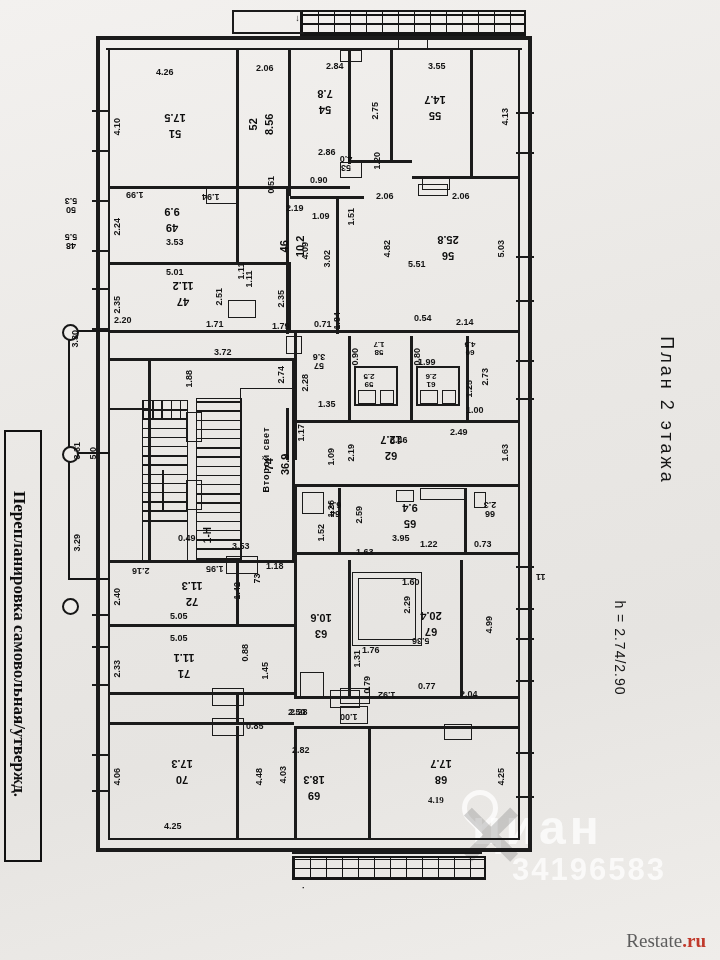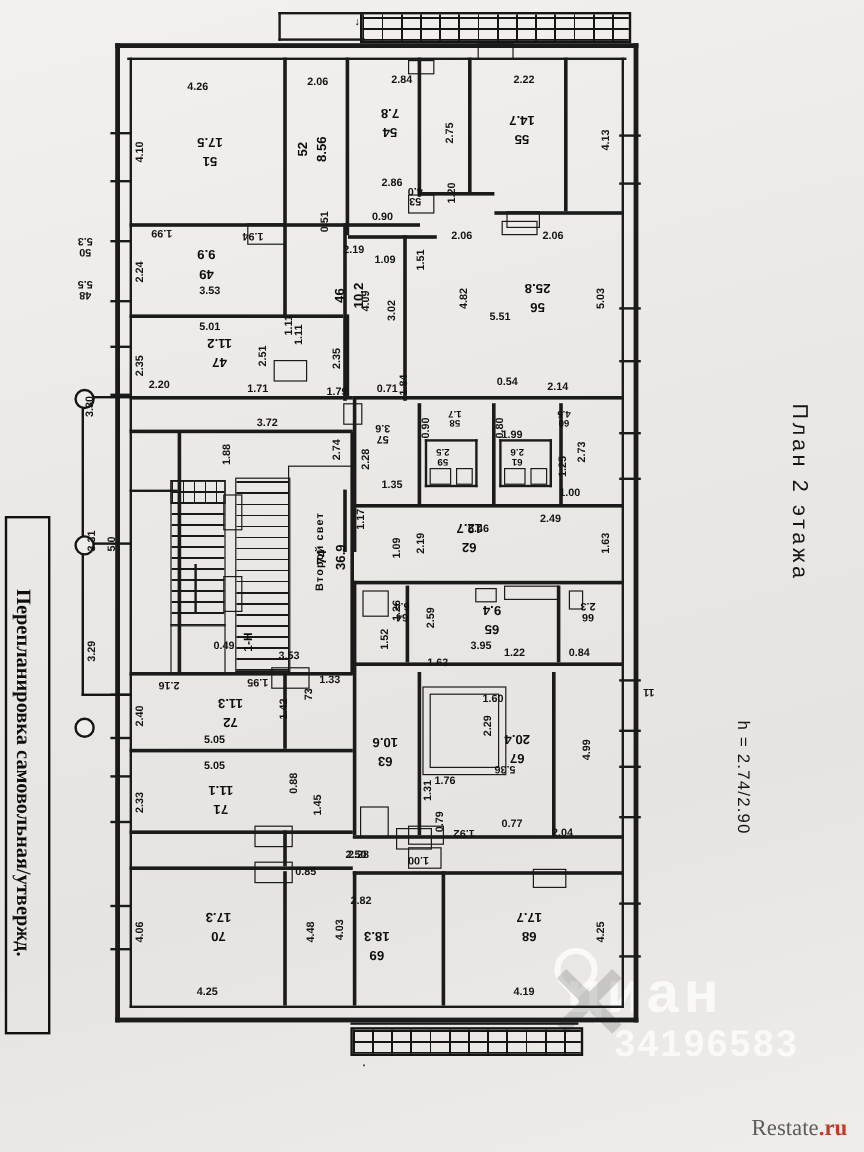--- a/index.html
+++ b/index.html
@@ -383,21 +383,21 @@
 
   <div class="fixture" style="left:352px;top:572px;width:68px;height:72px;"></div>
   <div class="fixture" style="left:358px;top:578px;width:56px;height:60px;"></div>
 
   <div class="fixture" style="left:300px;top:672px;width:22px;height:24px;"></div>
   <div class="fixture" style="left:340px;top:706px;width:26px;height:16px;"></div>
 
   <div class="dim" style="left:156px;top:68px;">4.26</div>
   <div class="dim" style="left:256px;top:64px;">2.06</div>
   <div class="dim" style="left:326px;top:62px;">2.84</div>
-  <div class="dim" style="left:428px;top:62px;">2.22</div>
+  <div class="dim" style="left:428px;top:62px;">3.55</div>
 
   <div class="dim r90" style="left:104px;top:118px;width:26px;">4.10</div>
   <div class="dim r90" style="left:104px;top:218px;width:26px;">2.24</div>
   <div class="dim r90" style="left:104px;top:296px;width:26px;">2.35</div>
   <div class="dim r90" style="left:104px;top:588px;width:26px;">2.40</div>
   <div class="dim r90" style="left:104px;top:660px;width:26px;">2.33</div>
   <div class="dim r90" style="left:104px;top:768px;width:26px;">4.06</div>
 
   <div class="dim r90" style="left:492px;top:108px;width:26px;">4.13</div>
   <div class="dim r90" style="left:488px;top:240px;width:26px;">5.03</div>
@@ -429,21 +429,21 @@
   <div class="dim r90" style="left:314px;top:250px;width:26px;">3.02</div>
   <div class="dim" style="left:408px;top:260px;">5.51</div>
   <div class="dim r90" style="left:374px;top:240px;width:26px;">4.82</div>
 
   <div class="dim" style="left:166px;top:268px;">5.01</div>
   <div class="dim r90" style="left:206px;top:288px;width:26px;">2.51</div>
   <div class="dim r90" style="left:236px;top:270px;width:26px;">1.11</div>
   <div class="dim r90" style="left:268px;top:290px;width:26px;">2.35</div>
   <div class="dim r90" style="left:268px;top:366px;width:26px;">2.74</div>
 
-  <div class="dim" style="left:124px;top:316px;">2.20</div>
+  <div class="dim" style="left:114px;top:316px;">2.20</div>
   <div class="dim" style="left:206px;top:320px;">1.71</div>
   <div class="dim" style="left:272px;top:322px;">1.79</div>
   <div class="dim" style="left:314px;top:320px;">0.71</div>
   <div class="dim" style="left:414px;top:314px;">0.54</div>
   <div class="dim" style="left:456px;top:318px;">2.14</div>
 
   <div class="dim" style="left:214px;top:348px;">3.72</div>
   <div class="dim r90" style="left:176px;top:370px;width:26px;">1.88</div>
   <div class="dim r90" style="left:292px;top:374px;width:26px;">2.28</div>
   <div class="dim" style="left:318px;top:400px;">1.35</div>
@@ -451,26 +451,26 @@
   <div class="dim" style="left:390px;top:436px;">6.46</div>
   <div class="dim" style="left:450px;top:428px;">2.49</div>
 
   <div class="dim" style="left:178px;top:534px;">0.49</div>
   <div class="dim" style="left:232px;top:542px;">3.53</div>
   <div class="dim r90" style="left:288px;top:424px;width:26px;">1.17</div>
   <div class="dim r90" style="left:318px;top:448px;width:26px;">1.09</div>
   <div class="dim r90" style="left:346px;top:506px;width:26px;">2.59</div>
   <div class="dim" style="left:392px;top:534px;">3.95</div>
   <div class="dim" style="left:420px;top:540px;">1.22</div>
-  <div class="dim" style="left:474px;top:540px;">0.84</div>
+  <div class="dim" style="left:474px;top:540px;">0.73</div>
 
   <div class="dim r180" style="left:132px;top:566px;">2.16</div>
   <div class="dim r180" style="left:206px;top:564px;">1.95</div>
   <div class="dim r90" style="left:224px;top:582px;width:26px;">1.42</div>
-  <div class="dim" style="left:266px;top:562px;">1.33</div>
+  <div class="dim" style="left:266px;top:562px;">1.18</div>
   <div class="dim" style="left:356px;top:548px;">1.63</div>
   <div class="dim" style="left:402px;top:578px;">1.60</div>
   <div class="dim r90" style="left:394px;top:596px;width:26px;">2.29</div>
   <div class="dim r180" style="left:412px;top:636px;">5.36</div>
   <div class="dim" style="left:362px;top:646px;">1.76</div>
 
   <div class="dim" style="left:170px;top:612px;">5.05</div>
   <div class="dim" style="left:170px;top:634px;">5.05</div>
   <div class="dim r90" style="left:232px;top:644px;width:26px;">0.88</div>
   <div class="dim r90" style="left:252px;top:662px;width:26px;">1.45</div>
@@ -479,21 +479,21 @@
   <div class="dim r180" style="left:378px;top:690px;">1.92</div>
   <div class="dim" style="left:460px;top:690px;">2.04</div>
   <div class="dim r180" style="left:340px;top:712px;">1.00</div>
 
   <div class="dim" style="left:288px;top:708px;">2.50</div>
   <div class="dim" style="left:290px;top:708px;">2.28</div>
   <div class="dim" style="left:246px;top:722px;">0.85</div>
   <div class="dim" style="left:292px;top:746px;">2.82</div>
   <div class="dim r90" style="left:246px;top:768px;width:26px;">4.48</div>
   <div class="dim r90" style="left:270px;top:766px;width:26px;">4.03</div>
-  <div class="dim" style="left:428px;top:822px;">4.19</div>
+  <div class="dim" style="left:428px;top:796px;font-family:Liberation Serif, serif;">4.19</div>
   <div class="dim" style="left:164px;top:822px;">4.25</div>
 
   <div class="dim r90" style="left:362px;top:102px;width:26px;">2.75</div>
   <div class="dim r90" style="left:364px;top:152px;width:26px;">1.20</div>
   <div class="dim" style="left:318px;top:148px;">2.86</div>
   <div class="dim" style="left:310px;top:176px;">0.90</div>
   <div class="dim r90" style="left:258px;top:176px;width:26px;">0.51</div>
   <div class="dim r90" style="left:338px;top:208px;width:26px;">1.51</div>
   <div class="dim r90" style="left:228px;top:262px;width:26px;">1.11</div>
   <div class="dim r90" style="left:456px;top:380px;width:26px;">1.25</div>

